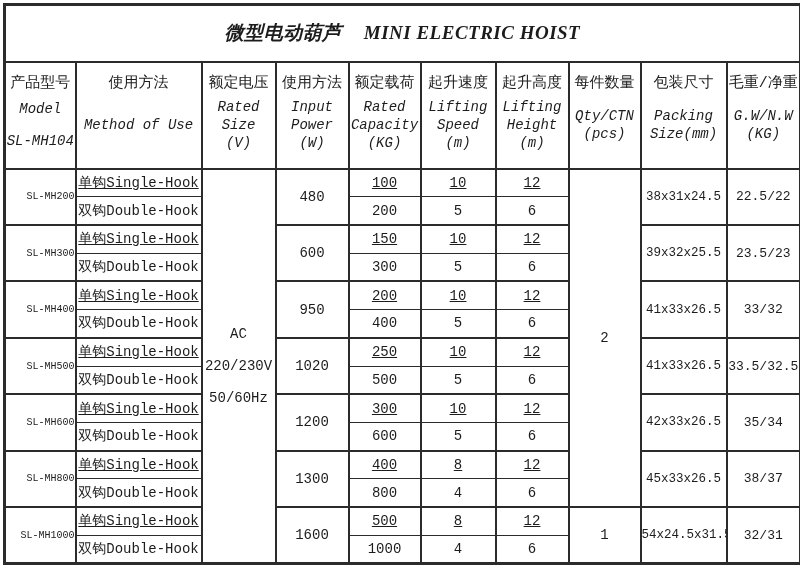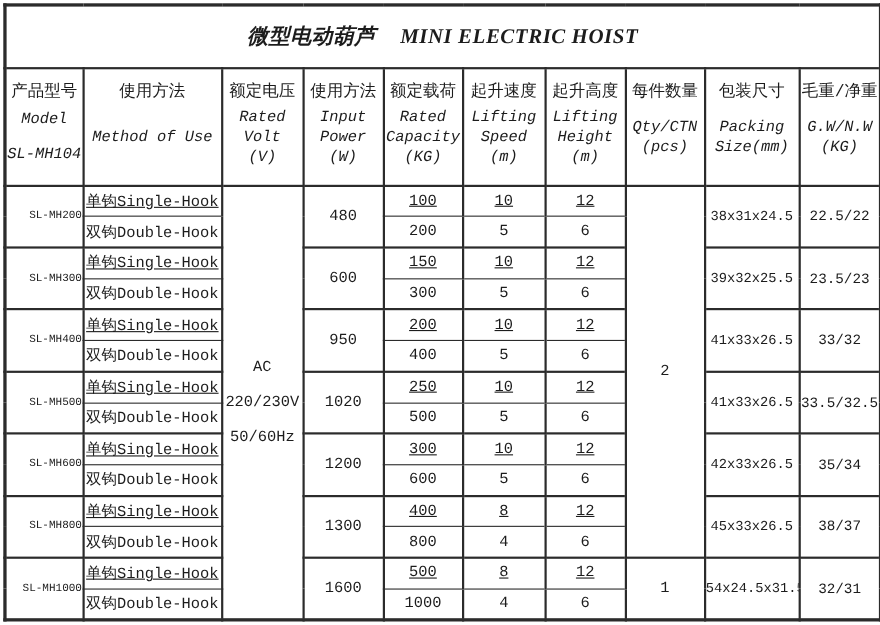--- a/index.html
+++ b/index.html
@@ -103,21 +103,21 @@
         <div class="hen">
           <div>Method of Use</div>
         </div>
       </div>
     </th>
     <th>
       <div class="hwrap">
         <div class="hzh">额定电压</div>
         <div class="hen">
           <div>Rated</div>
-          <div>Volt</div>
+          <div>Size</div>
           <div>(V)</div>
         </div>
       </div>
     </th>
     <th>
       <div class="hwrap">
         <div class="hzh">使用方法</div>
         <div class="hen">
           <div>Input</div>
           <div>Power</div>

